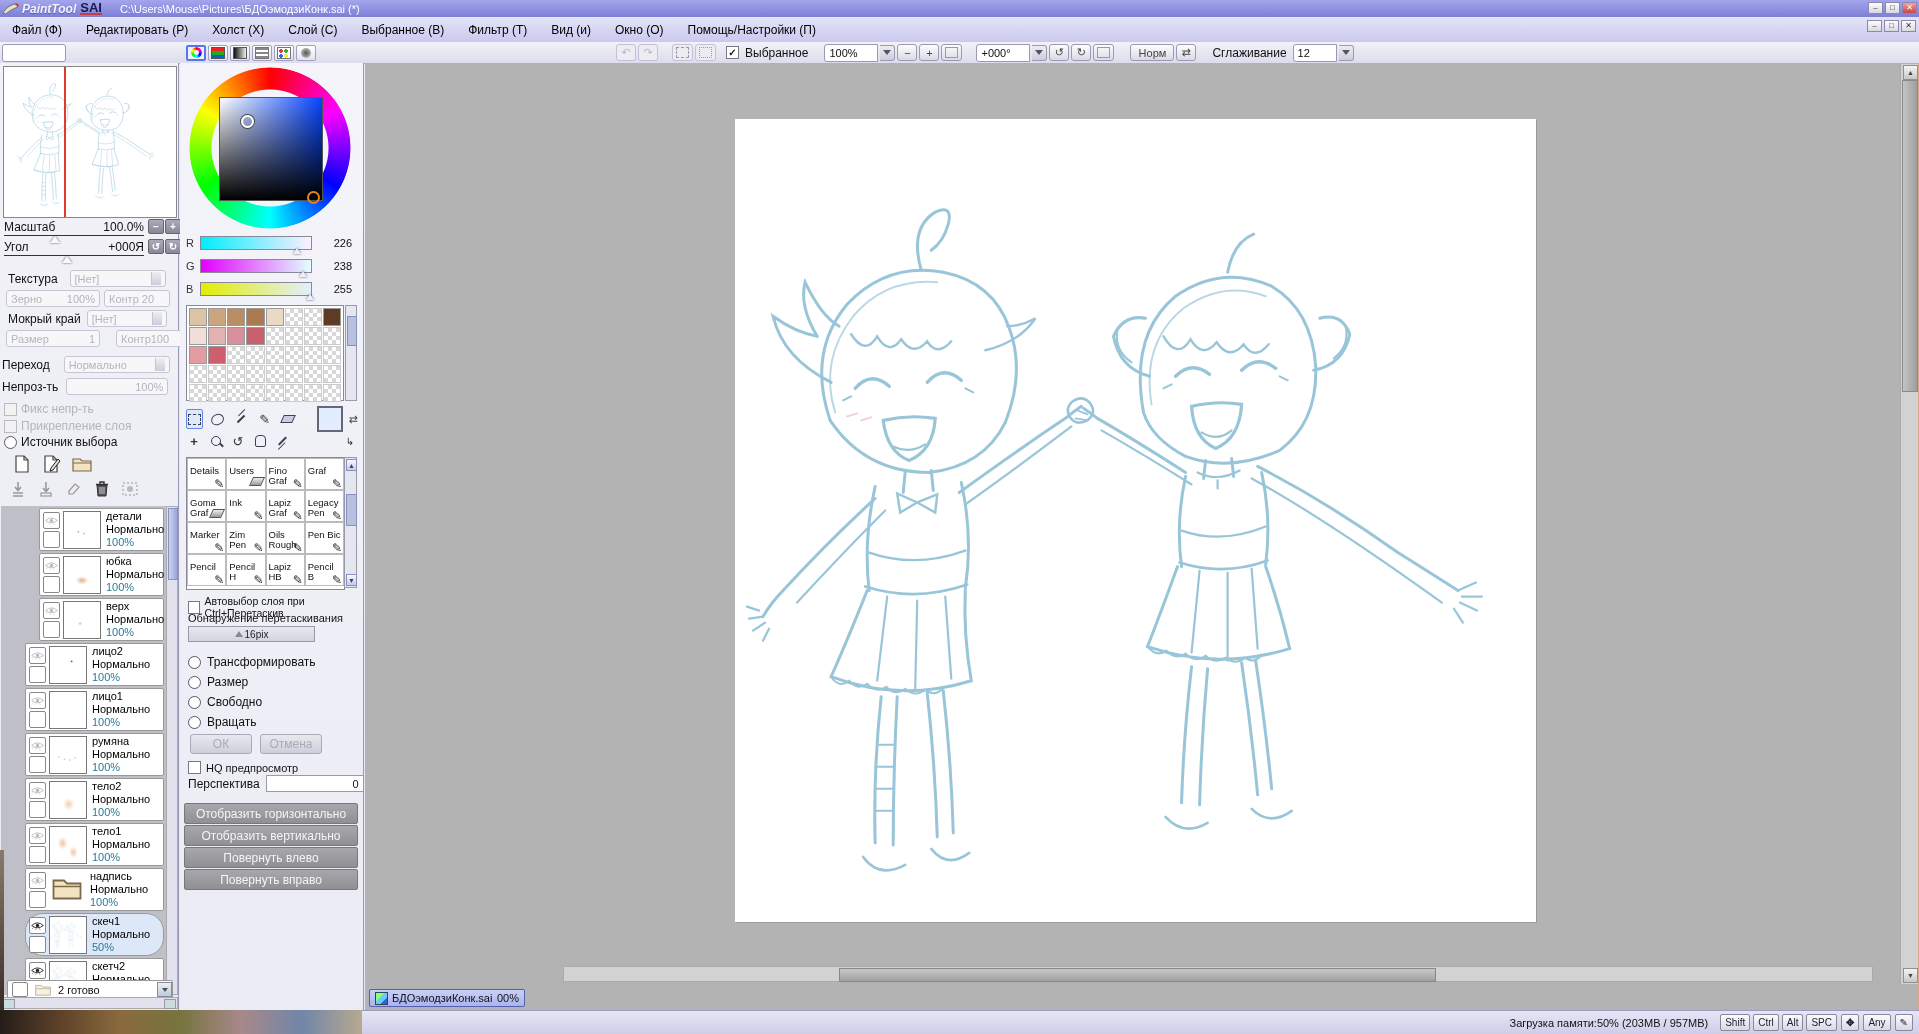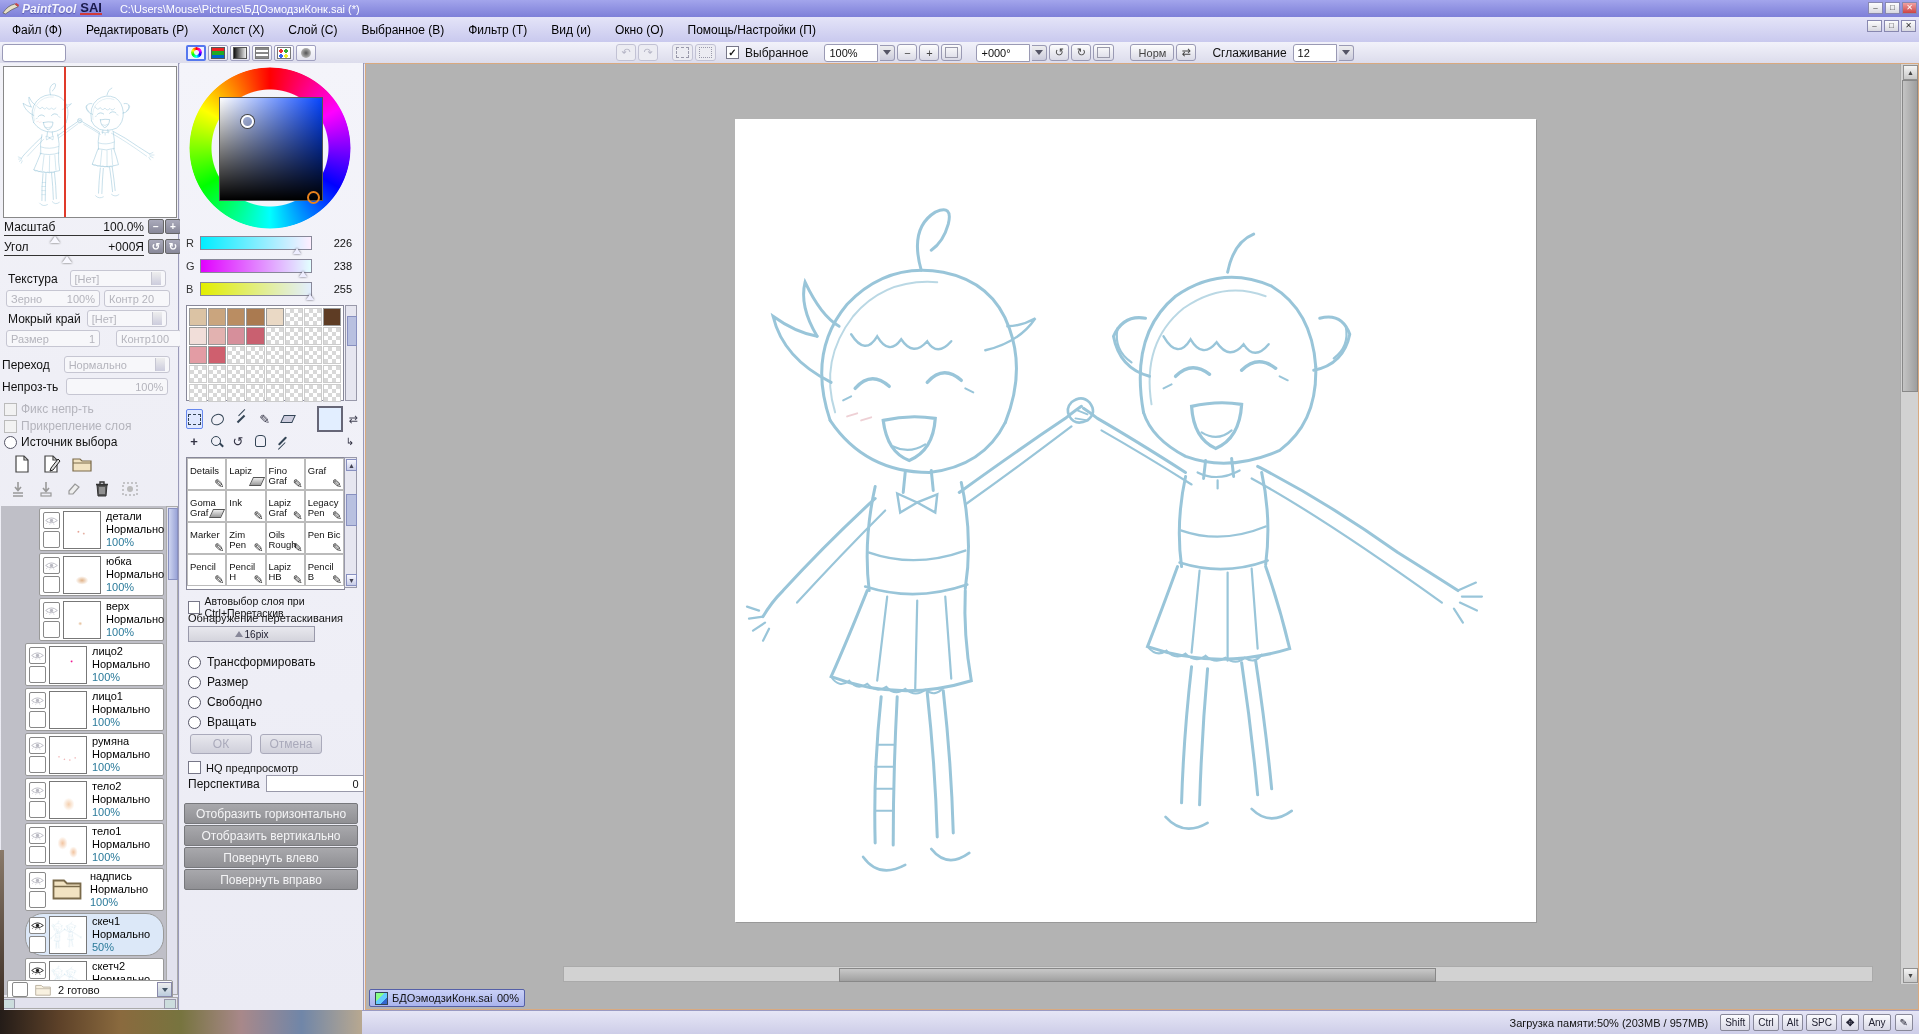--- a/index.html
+++ b/index.html
@@ -900,21 +900,21 @@
 
     <div class="brushes">
 
         <div class="brush-cell" data-icon="pen">
           <span>Details</span>
           <span class="pen-glyph">✎</span>
           
         </div>
 
         <div class="brush-cell" data-icon="eraser">
-          <span>Lapiz</span>
+          <span>Users</span>
           
           <span class="eraser-glyph"></span>
         </div>
 
         <div class="brush-cell" data-icon="pen">
           <span>Fino Graf</span>
           <span class="pen-glyph">✎</span>
           
         </div>
 

